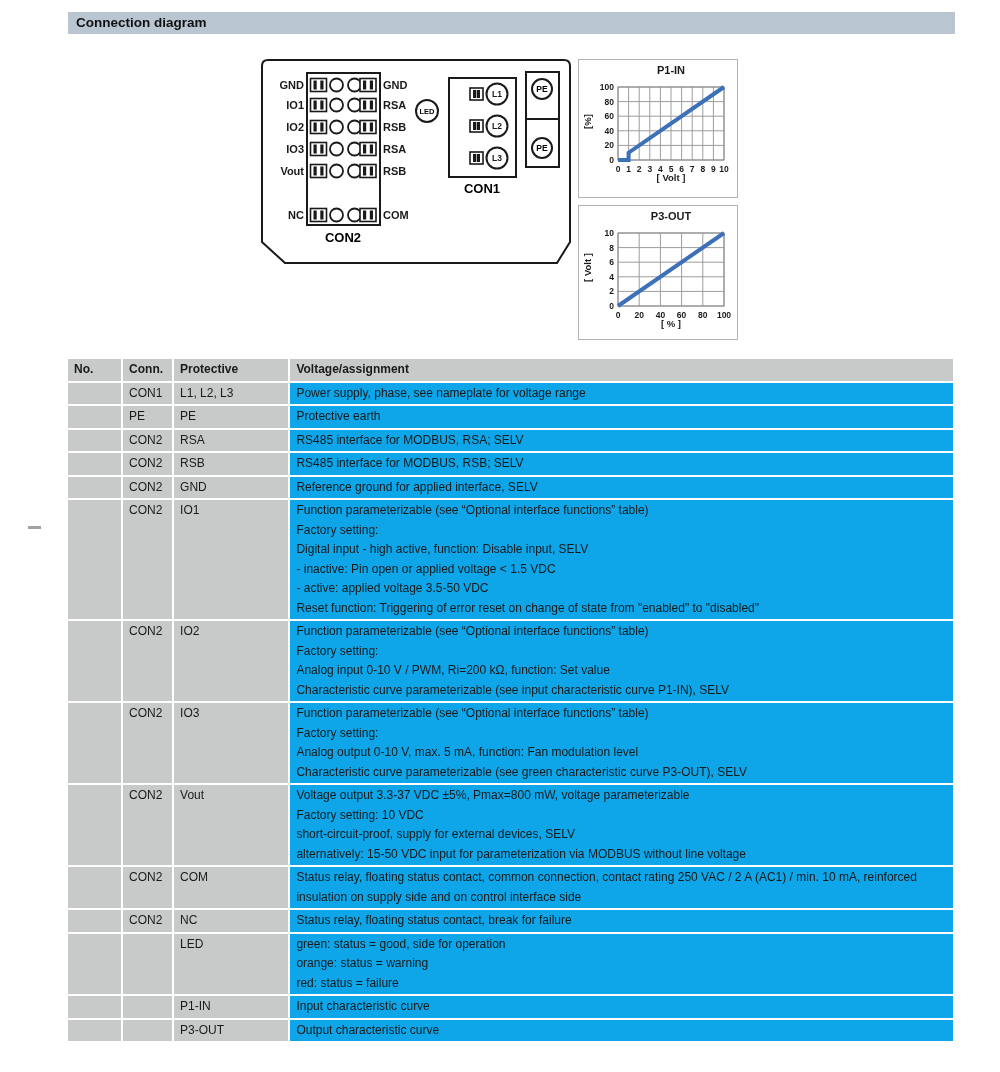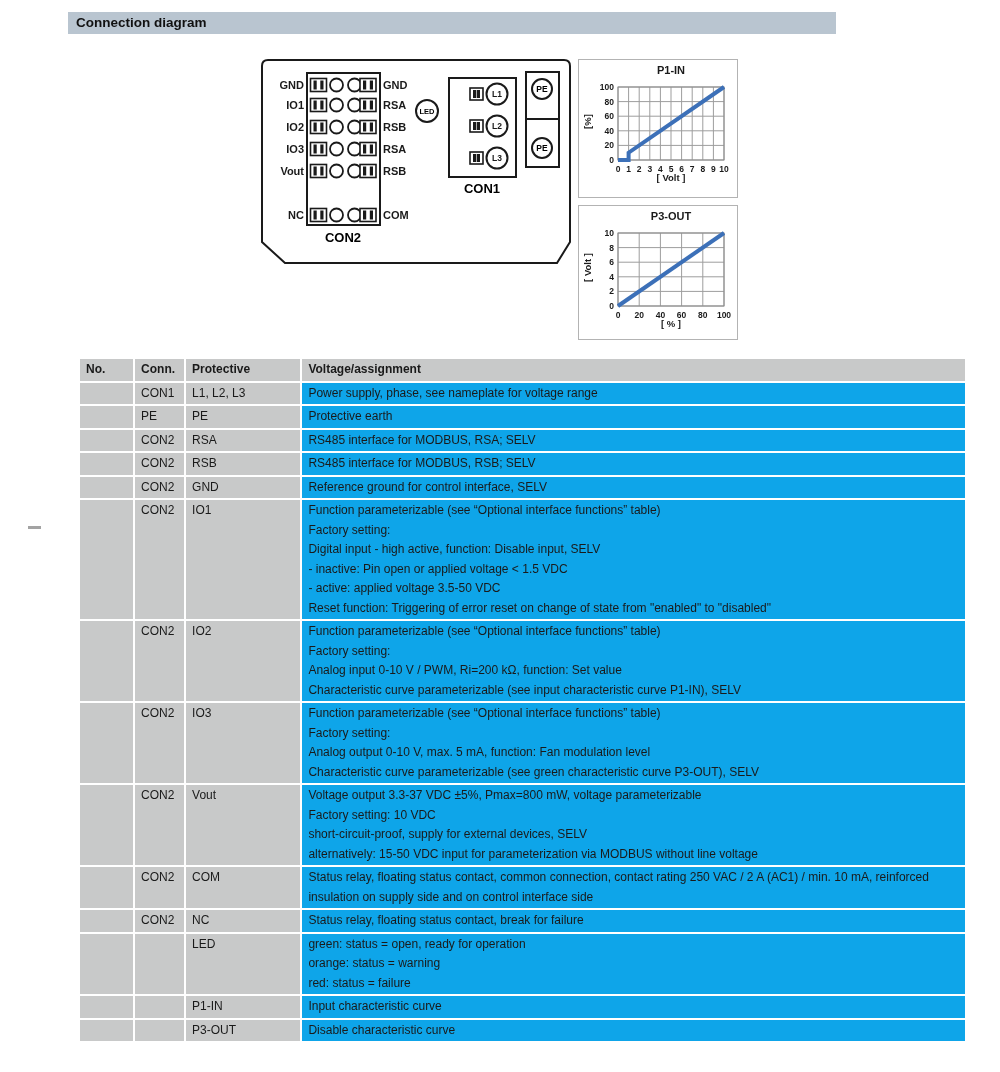--- a/index.html
+++ b/index.html
@@ -1,38 +1,38 @@
 <!DOCTYPE html>
 <html><head>
 <meta charset="utf-8">
 <style>
   html,body{margin:0;padding:0;background:#ffffff;}
   body{width:1000px;height:1072px;position:relative;font-family:"Liberation Sans",sans-serif;color:#1a1a1a;overflow:hidden;}
 
-  .title-bar{position:absolute;left:68px;top:12px;width:768px;height:22px;background:#b9c5d0;
+  .title-bar{position:absolute;left:68px;top:12px;width:887px;height:22px;background:#b9c5d0;
     font-size:13.5px;font-weight:bold;line-height:22px;padding-left:8px;box-sizing:border-box;color:#111;}
 
   .margin-dash{position:absolute;left:28px;top:526px;width:13px;height:3px;background:#a3a3a3;}
 
   
   .device-svg{position:absolute;left:258px;top:57px;}
 
   
   .chart{position:absolute;width:160px;background:#ffffff;border:1px solid #b3b3b3;box-sizing:border-box;}
   .chart-1{left:578px;top:59px;height:139px;}
   .chart-2{left:578px;top:205px;height:135px;}
   .chart-title{position:absolute;left:39px;width:106px;top:4px;text-align:center;font-size:11px;font-weight:bold;}
   .chart svg{position:absolute;left:0;top:0;}
   .chart .xlabel{position:absolute;left:39px;width:106px;top:112px;text-align:center;font-size:9.5px;font-weight:bold;}
   .chart .ylabel{position:absolute;left:-37px;top:56px;width:90px;text-align:center;font-size:9.5px;font-weight:bold;
     transform:rotate(-90deg);}
 
   
   .conn-table-wrap{position:absolute;left:66px;top:357px;width:889px;}
-  table.conn{border-collapse:separate;border-spacing:2px;width:889px;table-layout:fixed;margin-left:12px;}
+  table.conn{border-collapse:separate;border-spacing:2px;width:889px;table-layout:fixed;}
   table.conn th,table.conn td{font-size:12px;line-height:19.5px;padding:1px 6px;vertical-align:top;
     text-align:left;font-weight:normal;overflow:hidden;}
   table.conn th{background:#c8c9c9;font-weight:bold;}
   td.c-gray{background:#c8c9c9;}
   td.c-light{background:#0ea5e9;}
   .col-no{width:52px;}
   .col-conn{width:48px;}
   .col-des{width:112px;}
   .col-fn{width:649px;}
 </style>
@@ -274,21 +274,21 @@
           <td class="c-gray">RSB</td>
           <td class="c-light">
             <div>RS485 interface for MODBUS, RSB; SELV</div>
           </td>
         </tr>
         <tr>
           <td class="c-gray"></td>
           <td class="c-gray">CON2</td>
           <td class="c-gray">GND</td>
           <td class="c-light">
-            <div>Reference ground for control interface, SELV</div>
+            <div>Reference ground for applied interface, SELV</div>
           </td>
         </tr>
         <tr>
           <td class="c-gray"></td>
           <td class="c-gray">CON2</td>
           <td class="c-gray">IO1</td>
           <td class="c-light">
             <div>Function parameterizable (see “Optional interface functions” table)</div>
             <div>Factory setting:</div>
             <div>Digital input - high active, function: Disable input, SELV</div>
@@ -344,36 +344,36 @@
           <td class="c-gray">NC</td>
           <td class="c-light">
             <div>Status relay, floating status contact, break for failure</div>
           </td>
         </tr>
         <tr>
           <td class="c-gray"></td>
           <td class="c-gray"></td>
           <td class="c-gray">LED</td>
           <td class="c-light">
-            <div>green: status = open, ready for operation</div>
+            <div>green: status = good, side for operation</div>
             <div>orange: status = warning</div>
             <div>red: status = failure</div>
           </td>
         </tr>
         <tr>
           <td class="c-gray"></td>
           <td class="c-gray"></td>
           <td class="c-gray">P1-IN</td>
           <td class="c-light">
             <div>Input characteristic curve</div>
           </td>
         </tr>
         <tr>
           <td class="c-gray"></td>
           <td class="c-gray"></td>
           <td class="c-gray">P3-OUT</td>
           <td class="c-light">
-            <div>Disable characteristic curve</div>
+            <div>Output characteristic curve</div>
           </td>
         </tr>
       </tbody>
   </table>
 </div>
 
 </body></html>

